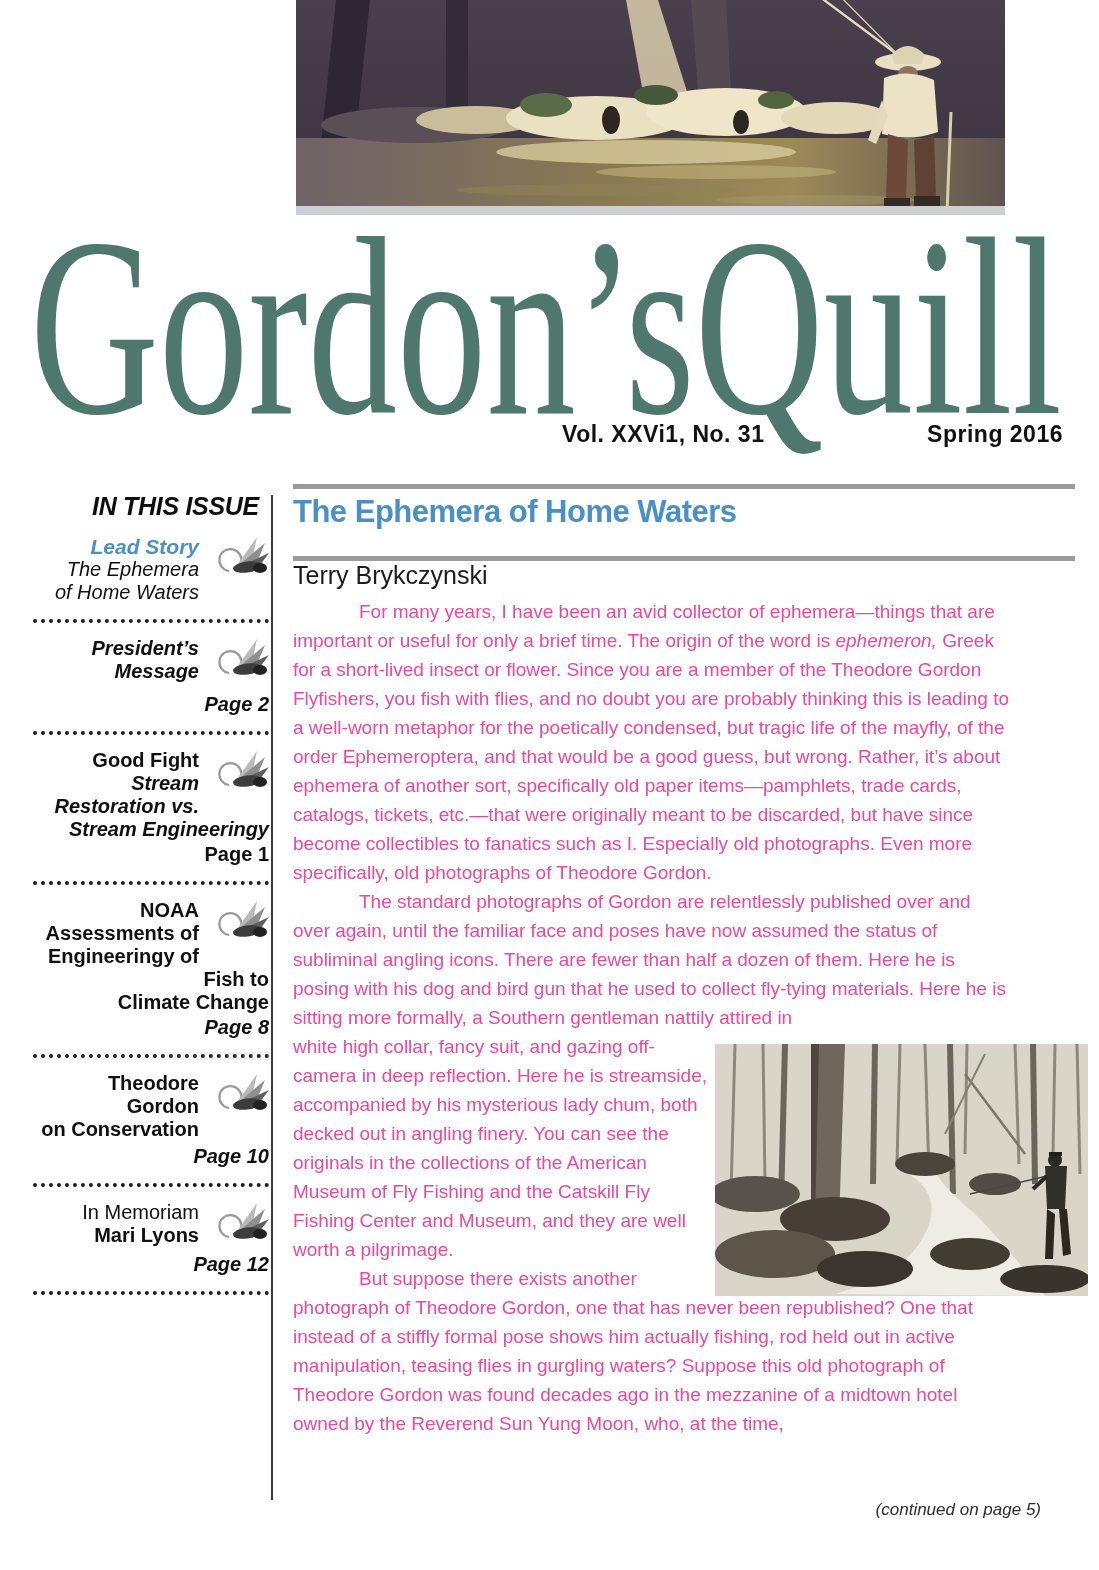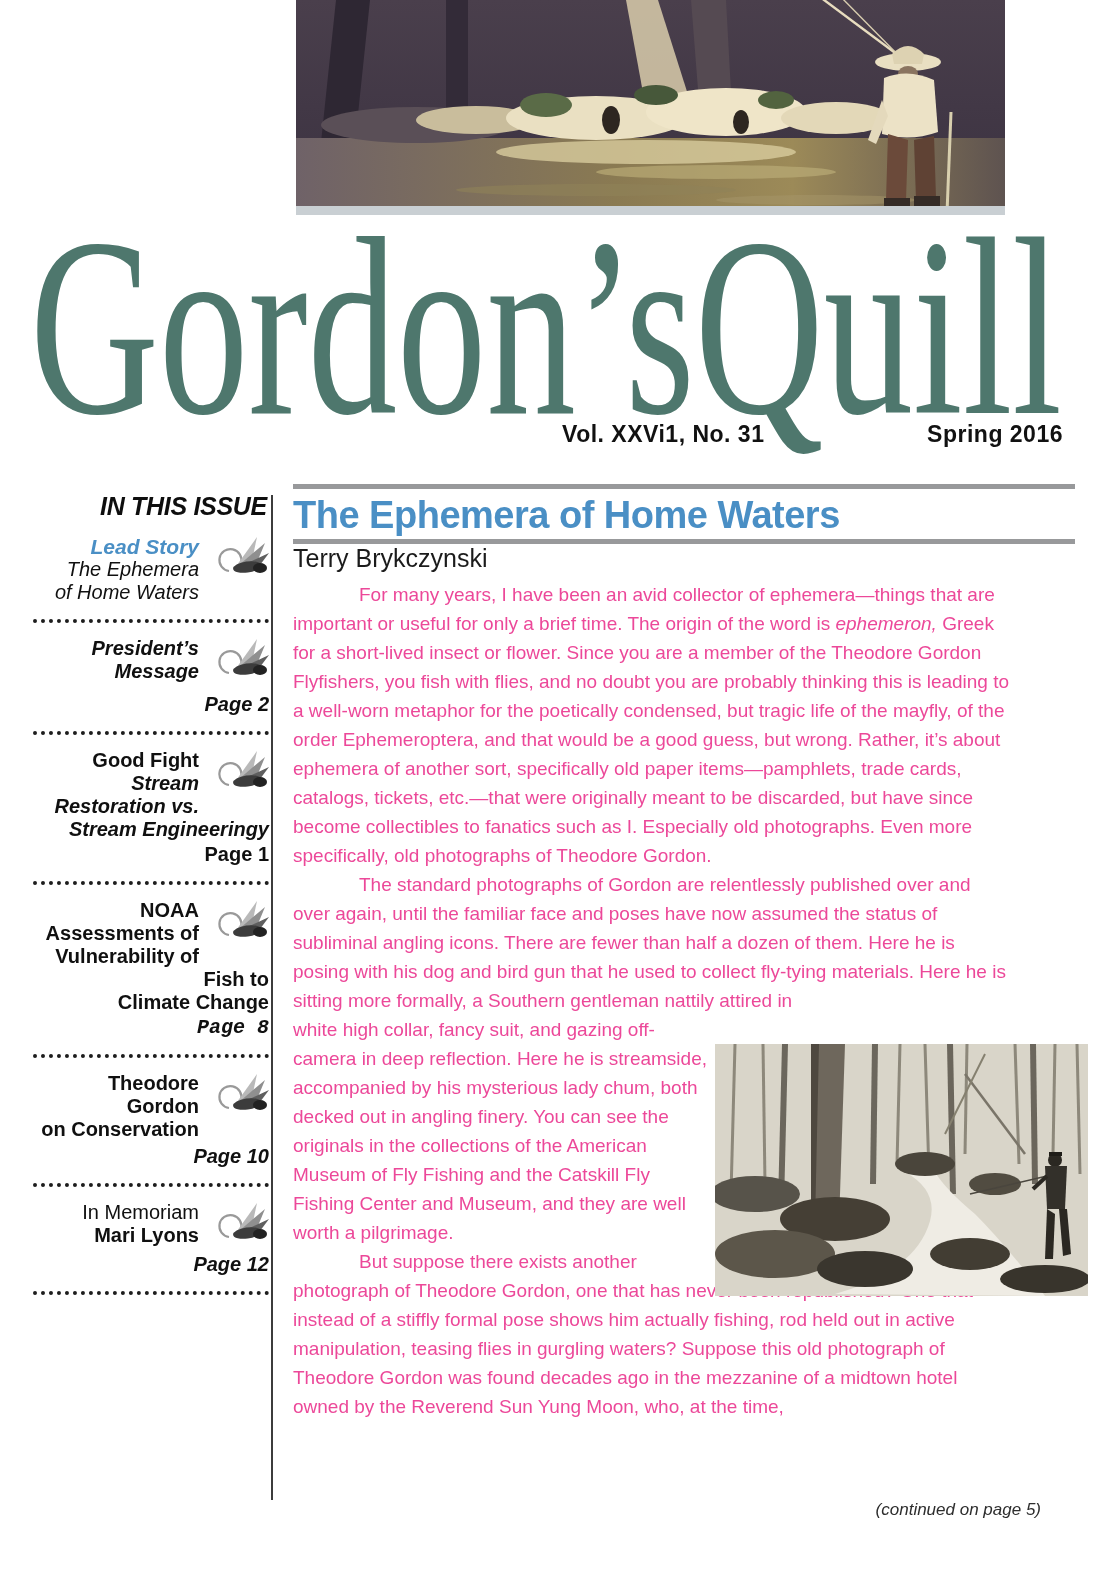--- a/index.html
+++ b/index.html
@@ -11,38 +11,38 @@
   .top-photo svg{display:block;width:100%;height:100%;}
 
   
   .masthead{position:absolute;left:28px;top:213px;width:1040px;height:252px;z-index:3;pointer-events:none;}
   .masthead text{font-family:"Liberation Serif",serif;fill:#4e776d;}
   .vol-line{position:absolute;left:562px;top:421px;font-size:23px;font-weight:700;letter-spacing:.5px;color:#111;z-index:2;}
   .season-line{position:absolute;right:36px;top:421px;font-size:23px;font-weight:700;letter-spacing:.5px;color:#111;z-index:2;}
 
   
   .sidebar{position:absolute;left:33px;top:492px;width:238px;}
-  .sb-head{font-size:25px;font-weight:700;font-style:italic;text-align:right;padding-right:4px;
+  .sb-head{font-size:25px;font-weight:700;font-style:italic;text-align:right;padding-right:12px;
            color:#0e0e0e;margin-bottom:14px;letter-spacing:-.3px;}
   .sb-entry{text-align:right;padding-right:2px;overflow:hidden;}
   .fly{float:right;width:62px;height:50px;margin:0 0 2px 8px;}
   .sb-line{font-size:20px;line-height:23px;color:#101010;}
   .sb-blue{color:#4a8fc5;font-style:italic;font-weight:700;font-size:21px;}
   .sb-it{font-style:italic;}
   .sb-b{font-weight:700;}
   .sb-bb{font-weight:700;letter-spacing:-.4px;}
   .sb-page{margin-top:10px;font-weight:700;font-size:20px;}
   .dots{border-top:4px dotted #1d1d1d;height:0;margin:15px 2px 14px 0;}
 
   .divider{position:absolute;left:271px;top:495px;width:2px;height:1005px;background:#3c3c3c;}
 
   
   .main{position:absolute;left:293px;top:484px;width:782px;}
   .rule{height:5px;background:#98999b;}
-  .headline{font-size:38px;font-weight:700;color:#4a8fc5;letter-spacing:-.5px;margin:6px 0 2px;line-height:1.1;}
+  .headline{font-size:31px;font-weight:700;color:#4a8fc5;letter-spacing:-.5px;margin:6px 0 27px;line-height:1.1;}
   .byline{font-size:25px;color:#1b1b1b;margin:0 0 7px;}
   .bodytext{width:717px;font-size:19px;line-height:29px;color:#ec4899;}
   .bodytext p{margin:0;}
   .indent{text-indent:66px;}
   .narrow{width:414px;}
   .em{font-style:italic;}
 
   
   .inline-photo{position:absolute;left:715px;top:1044px;width:373px;height:252px;}
   .inline-photo svg{display:block;width:100%;height:100%;}
@@ -173,23 +173,23 @@
             <path d="M22 36 A11 11 0 1 1 34 28" stroke="#999" stroke-width="2.2" fill="none"></path>
             <path d="M30 30 L50 2 L44 30 Z" fill="#b9b9b9"></path>
             <path d="M32 30 L58 8 L48 32 Z" fill="#8f8f8f"></path>
             <path d="M34 31 L62 18 L50 34 Z" fill="#5f5f5f"></path>
             <ellipse cx="40" cy="32" rx="14" ry="5.5" transform="rotate(-8 40 32)" fill="#3c3c3c"></ellipse>
             <ellipse cx="53" cy="33" rx="7" ry="5" fill="#222"></ellipse>
           </svg>
       </span>
       <div class="sb-line sb-b">NOAA</div>
       <div class="sb-line sb-b">Assessments of</div>
-      <div class="sb-line sb-b">Vulnerability of Fish to</div>
+      <div class="sb-line sb-b">Engineeringy of Fish to</div>
       <div class="sb-line sb-b">Climate Change</div>
-      <div class="sb-line sb-page sb-it" style="margin-top:2px;font-family:Liberation Mono, monospace;">Page 8</div>
+      <div class="sb-line sb-page sb-it" style="margin-top:2px;">Page 8</div>
     </div>
     <div class="dots"></div>
 
     <div class="sb-entry">
       <span class="fly">
         <svg viewBox="0 0 62 50">
             <path d="M22 36 A11 11 0 1 1 34 28" stroke="#999" stroke-width="2.2" fill="none"></path>
             <path d="M30 30 L50 2 L44 30 Z" fill="#b9b9b9"></path>
             <path d="M32 30 L58 8 L48 32 Z" fill="#8f8f8f"></path>
             <path d="M34 31 L62 18 L50 34 Z" fill="#5f5f5f"></path>

